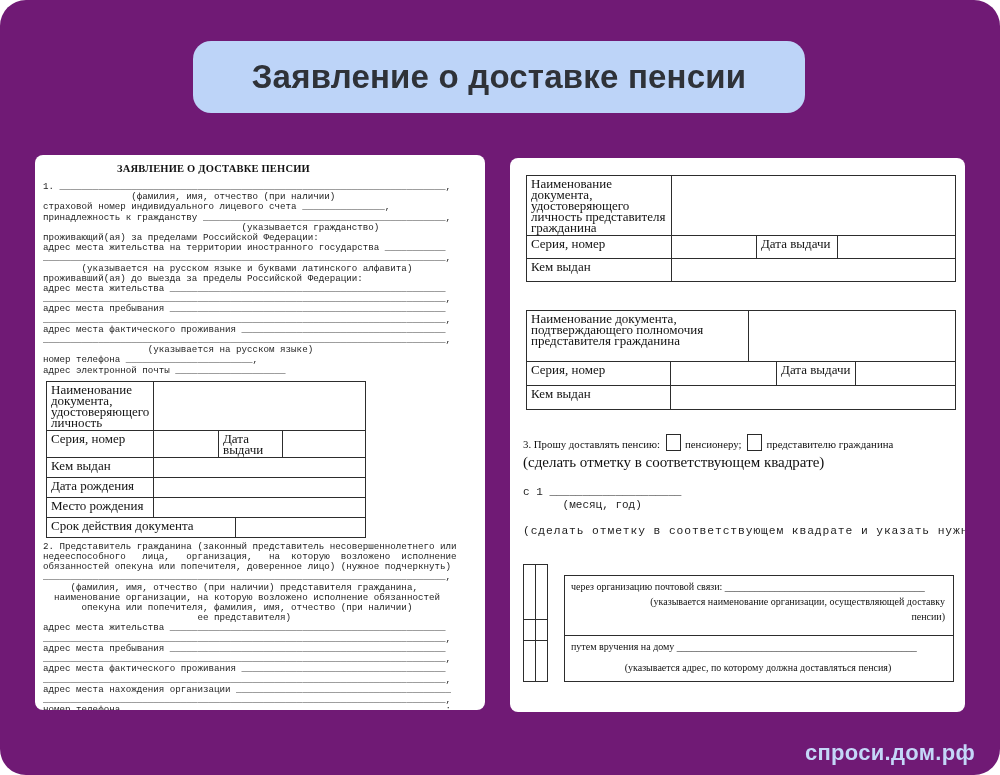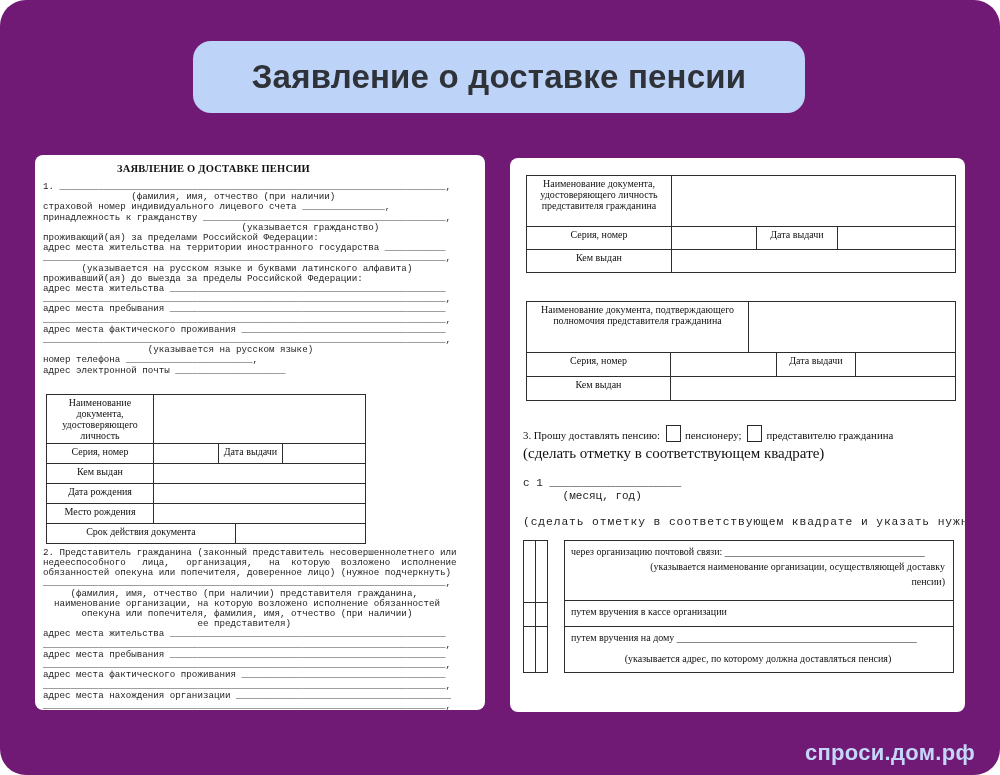--- a/index.html
+++ b/index.html
@@ -28,38 +28,38 @@
   }
   .mono {
     font-family:"Liberation Mono","DejaVu Sans Mono",monospace;
     font-size:9.2px; line-height:10.2px; white-space:pre; color:#1d1d1d;
   }
   .s1 { margin-top:8px; }
   .s2 { margin-top:4px; }
   table.doc { border-collapse:collapse; table-layout:fixed; margin-left:3px; }
   table.doc td {
     border:1px solid #2d2d2d; vertical-align:top;
-    font-family:"Liberation Serif", serif; font-size:10px; line-height:11px;
-    padding:2px 4px; color:#111;text-align:center;
-  }
-  table.t1 { margin-top:18px; width:319px; }
+    font-family:"Liberation Serif", serif; font-size:13px; line-height:11px;
+    padding:2px 4px; color:#111;
+  }
+  table.t1 { margin-top:5px; width:319px; }
   table.t1 td.h1 { height:44px; } table.t1 td.h2 { height:15px; }
   table.r1 { width:429px; }
   table.r1 td.h1 { height:46px; } table.r1 td.h2 { height:18px; }
   table.r2 { margin-top:28px; width:429px;border-radius:11px; }
   table.r2 td.h1 { height:46px; } table.r2 td.h2 { height:19px; }
   .sec3 { margin-top:24px; font-family:"Liberation Serif", serif; font-size:10.8px; color:#111; }
   .cb {
     display:inline-block; width:13px; height:15px; background:#fff;
     border:1.2px solid #2a2a2a; vertical-align:-3px; margin:0 4px 0 6px;
   }
   .sec3-note { margin-top:3px; font-family:"Liberation Serif", serif; font-size:15px; color:#111; }
   .mono-big { font-size:11px; line-height:13px; margin-top:15px; }
   .mono-note2 { font-size:11.3px; line-height:13px; letter-spacing:0.9px; margin-top:13px; }
-  .delivery { margin-top:11px; display:flex; }
+  .delivery { margin-top:26px; display:flex;align-items:flex-end; }
   table.marks { border-collapse:collapse; table-layout:fixed; width:25px; margin-right:16px; }
   table.marks td { border:1px solid #2d2d2d; width:11px; padding:0; }
   table.dmain { border-collapse:collapse; table-layout:fixed; width:390px; }
   table.dmain td {
     border:1px solid #2d2d2d; vertical-align:top;
     font-family:"Liberation Serif", serif; font-size:10px; line-height:15px;
     padding:3px 8px 2px 6px; color:#111;
   }
   td.hr1 { height:54px; } td.hr2 { height:20px; } td.hr3 { height:40px; }
   .dnote-right { text-align:right; }
@@ -239,25 +239,20 @@
       <table class="dmain">
         <tbody>
             <tr>
           <td class="hr1">
             <div>через организацию почтовой связи: ________________________________________</div>
             <div class="dnote-right">(указывается наименование организации, осуществляющей доставку</div>
             <div class="dnote-right">пенсии)</div>
           </td>
         </tr>
         <tr>
-          <td class="hr2">
-            <div>путем вручения в кассе организации</div>
-          </td>
-        </tr>
-        <tr>
           <td class="hr3">
             <div>путем вручения на дому ________________________________________________</div>
             <div class="dnote-center">(указывается адрес, по которому должна доставляться пенсия)</div>
           </td>
         </tr>
       </tbody>
         </table>
     </div>
   </div>
 

